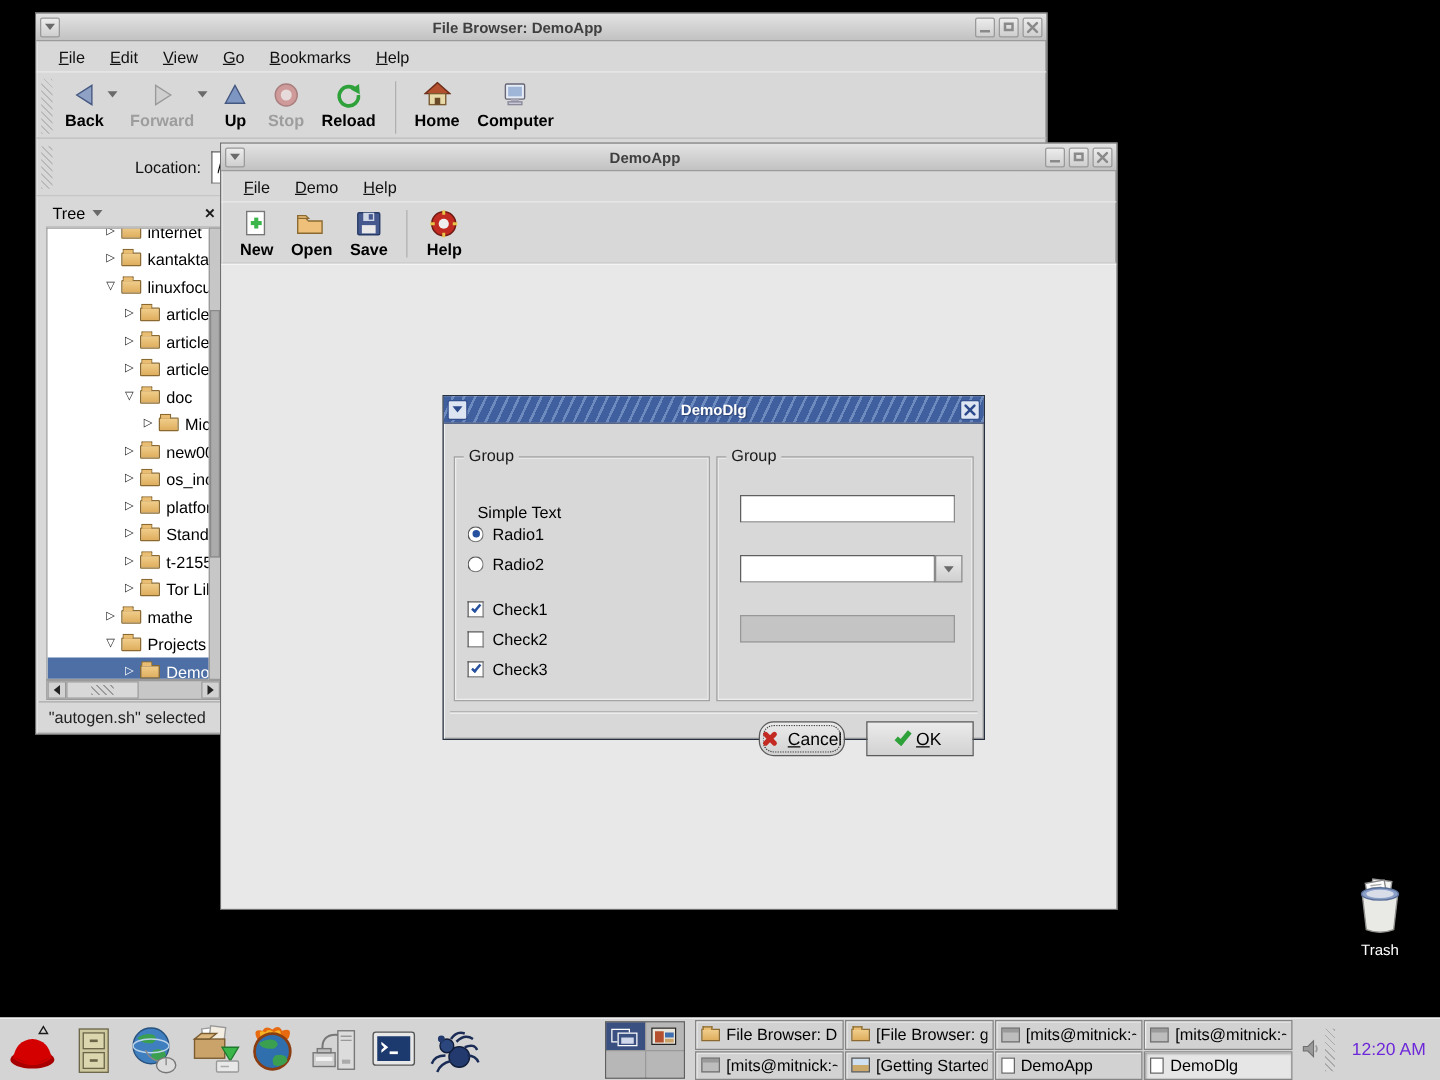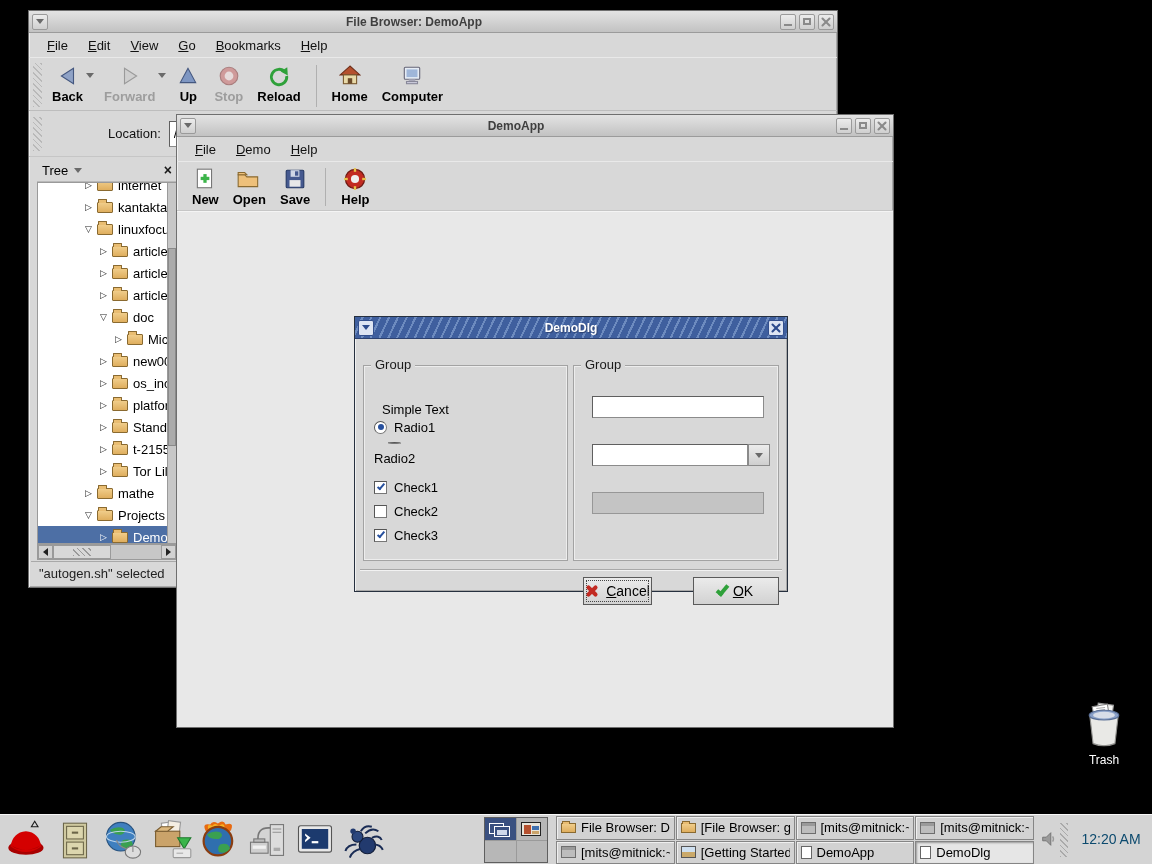--- a/index.html
+++ b/index.html
@@ -141,21 +141,21 @@
   .wbtn.active{background:#e6e6e6;box-shadow:inset 1px 1px 2px #9a9a9a;}
   .wbtn .wlbl{overflow:hidden;}
   .mini-folder{position:relative;width:15px;height:10px;background:linear-gradient(#f0cd8a,#dfae5e);border:1px solid #8a6a30;flex:0 0 auto;}
   .mini-folder::before{content:"";position:absolute;top:-3px;left:0;width:6px;height:2px;background:#e9bd72;border:1px solid #8a6a30;border-bottom:none;}
   .mini-term{width:15px;height:12px;background:#bdbdbd;border:1px solid #6e6e6e;box-shadow:inset 0 3px 0 #9a9a9a;flex:0 0 auto;}
   .mini-img{width:15px;height:12px;border:1px solid #555;background:linear-gradient(180deg,#cfe0f0 50%,#caa96a 50%);flex:0 0 auto;}
   .mini-doc{width:11px;height:13px;background:#fff;border:1px solid #666;flex:0 0 auto;}
   .handle3{position:absolute;left:1060px;top:8px;width:8px;height:34px;
            background:repeating-linear-gradient(45deg,#aaa 0 1px,transparent 1px 4px);}
   .clock{position:absolute;left:1072px;top:0;width:78px;height:48px;display:flex;align-items:center;justify-content:center;
-         font-size:14px;color:#0c4a6e;}
+         font-size:14px;color:#6d28d9;}
   .speaker{position:absolute;left:1040px;top:15px;}
 </style>
 </head>
 <body>
 
 <div id="desktop">
 
   <div id="fb" class="window">
     <div class="titlebar">
       <div class="tbtn">
@@ -456,21 +456,21 @@
     <div class="dlg-body">
       <div class="groupbox" style="left:8px;top:26px;width:205px;height:196px;">
         <span class="group-label">Group</span>
         <span class="static-text" style="left:18px;top:20px;margin-top:16px;">Simple Text</span>
         <div class="opt-row checked" style="left:10px;top:52px;">
           <span class="radio">
               <span class="dot"></span>
             </span>
           <span>Radio1</span>
         </div>
-        <div class="opt-row" style="left:10px;top:76px;flex-direction:column;">
+        <div class="opt-row" style="left:10px;top:76px;">
           <span class="radio"></span>
           <span>Radio2</span>
         </div>
         <div class="opt-row checked" style="left:10px;top:112px;">
           <span class="checkbox">
               <span class="tick"></span>
             </span>
           <span>Check1</span>
         </div>
         <div class="opt-row" style="left:10px;top:136px;">
@@ -489,21 +489,21 @@
         <input class="dlg-entry" style="left: 18px; top: 30px; width: 172px;" value="">
         <div class="combo" style="left:18px;top:78px;width:178px;">
           <div class="centry"></div>
           <div class="cbtn">
               <div class="caret-down"></div>
             </div>
         </div>
         <div class="progress" style="left:18px;top:126px;width:172px;"></div>
       </div>
       <div class="dlg-sep"></div>
-      <div class="dlg-btn default" style="left:228px;top:238px;width:69px;">
+      <div class="dlg-btn default" style="left:252px;top:238px;width:69px;border-radius:12px;">
         <span class="xicon"></span>
         <span><u>C</u>ancel</span>
       </div>
       <div class="dlg-btn" style="left:338px;top:238px;width:86px;">
         <span class="checkicon"></span>
         <span><u>O</u>K</span>
       </div>
     </div>
   </div>
 

